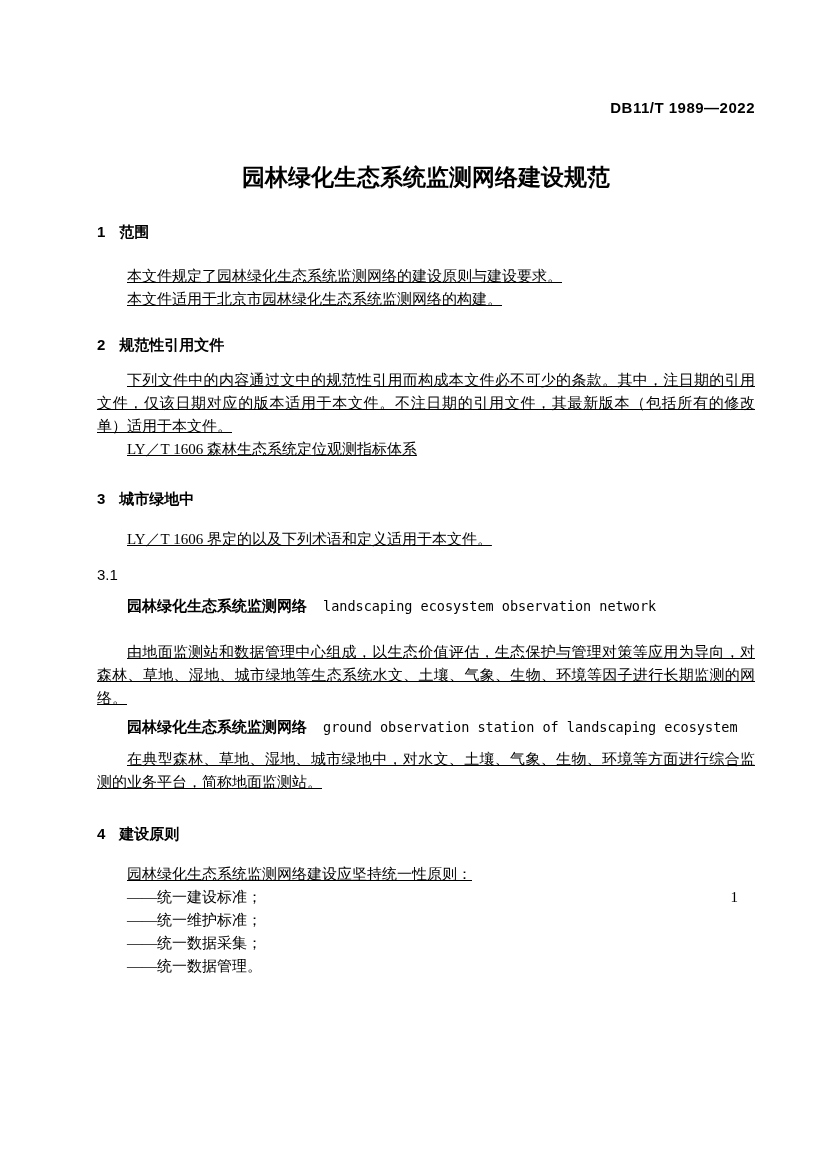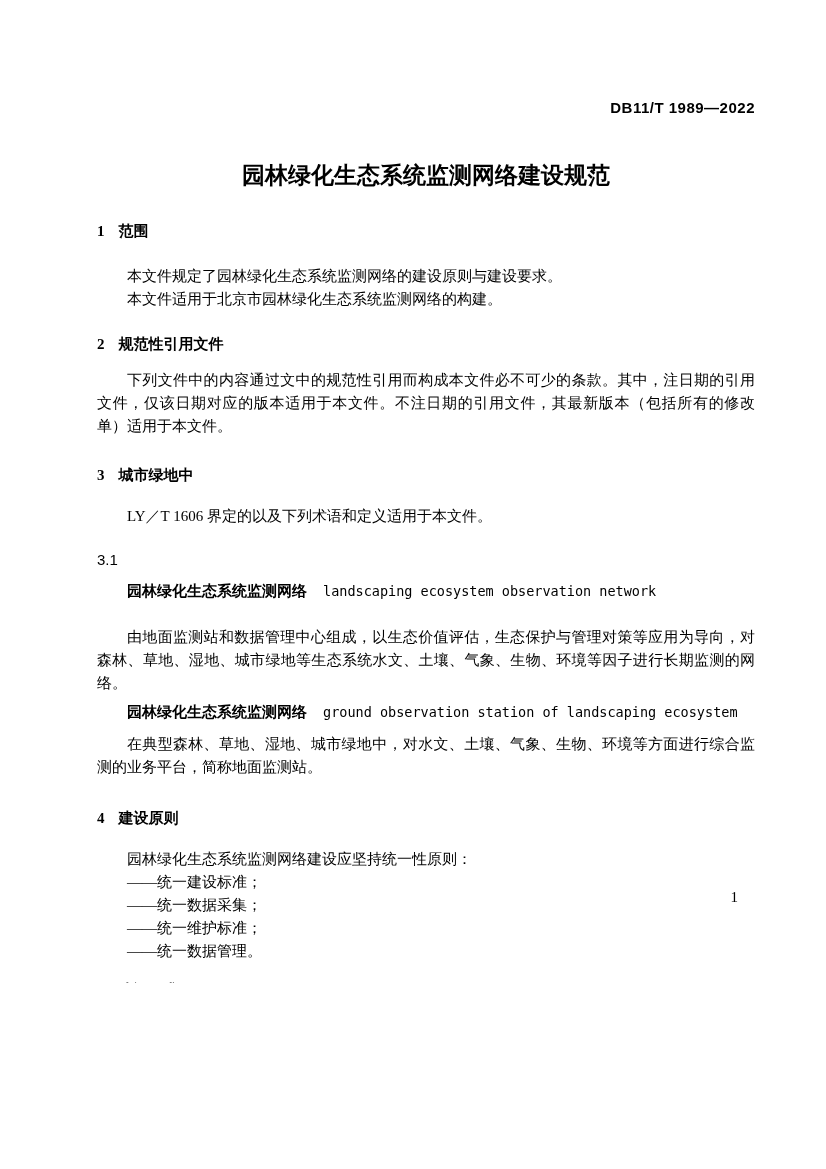--- a/index.html
+++ b/index.html
@@ -23,44 +23,44 @@
     text-align: right;
     font-family: "Liberation Sans", sans-serif;
     font-weight: bold;
     font-size: 15px;
     line-height: 16px;
     letter-spacing: 0.5px;
   }
   .doc-title {
     margin-top: 46px;
     text-align: center;
-    font-family: Liberation Mono, monospace;
+    font-family: Liberation Sans, sans-serif;
     font-weight: bold;
     font-size: 23px;
     line-height: 30px;
   }
   .sec-heading {
-    font-family: Liberation Serif, serif;
+    font-family: Liberation Sans, sans-serif;
     font-weight: bold;
     font-size: 15px;
     line-height: 23px;
   }
   .sec-heading .sec-num { display: inline-block; margin-right: 14px; }
   .h-s1 { margin-top: 28px; }
   .h-s2 { margin-top: 22px; }
   .h-s3 { margin-top: 26px; }
   .h-s4 { margin-top: 28px; }
   .h-s5 { margin-top: 16px; }
-  .para { text-indent: 2em; }
+  .para { text-indent: 2em; text-decoration: underline; }
   .para-justify { text-align: justify; }
   .mt-p1 { margin-top: 22px; }
   .mt-p2 { margin-top: 13px; }
   .mt-p3 { margin-top: 18px; }
   .term-num {
-    margin-top: 20px;
+    margin-top: 12px;
     font-family: "Liberation Sans", sans-serif;
     font-size: 15px;
     line-height: 23px;
   }
   .term-num-2 { margin-top: 14px; }
   .term-line {
     margin-top: 8px;
     padding-left: 2em;
   }
   .term-line-2 { margin-top: 5px; }
@@ -106,20 +106,21 @@
     <div class="sec-heading h-s1">
       <span class="sec-num">1</span><span>范围</span>
     </div>
     <div class="para mt-p1">本文件规定了园林绿化生态系统监测网络的建设原则与建设要求。</div>
     <div class="para">本文件适用于北京市园林绿化生态系统监测网络的构建。</div>
 
     <div class="sec-heading h-s2">
       <span class="sec-num">2</span><span>规范性引用文件</span>
     </div>
     <div class="para para-justify mt-p2">下列文件中的内容通过文中的规范性引用而构成本文件必不可少的条款。其中，注日期的引用文件，仅该日期对应的版本适用于本文件。不注日期的引用文件，其最新版本（包括所有的修改单）适用于本文件。</div>
+    <div class="para">LY／T 1606 森林生态系统定位观测指标体系</div>
 
     <div class="sec-heading h-s3">
       <span class="sec-num">3</span><span>城市绿地中</span>
     </div>
     <div class="para mt-p3">LY／T 1606 界定的以及下列术语和定义适用于本文件。</div>
 
     <div class="term-num">3.1</div>
     <div class="term-line">
       <span class="term-zh">园林绿化生态系统监测网络</span><span class="term-en">landscaping ecosystem observation network</span>
     </div>
@@ -128,22 +129,22 @@
     <div class="term-line term-line-2">
       <span class="term-zh">园林绿化生态系统监测网络</span><span class="term-en">ground observation station of landscaping ecosystem</span>
     </div>
     <div class="para para-justify term-def-2">在典型森林、草地、湿地、城市绿地中，对水文、土壤、气象、生物、环境等方面进行综合监测的业务平台，简称地面监测站。</div>
 
     <div class="sec-heading h-s4">
       <span class="sec-num">4</span><span>建设原则</span>
     </div>
     <div class="para mt-p3">园林绿化生态系统监测网络建设应坚持统一性原则：</div>
     <div class="principle-item">——统一建设标准；</div>
+    <div class="principle-item">——统一维护标准；</div>
     <div class="principle-item">——统一数据采集；</div>
-    <div class="principle-item">——统一维护标准；</div>
     <div class="principle-item">——统一数据管理。</div>
 
     <div class="sec-heading h-s5">
       <span class="sec-num">5</span><span>建设要求</span>
     </div>
     <div class="sub-heading">
       <span class="sub-num">5.1</span><span>构成</span>
     </div>
 
   </div>

